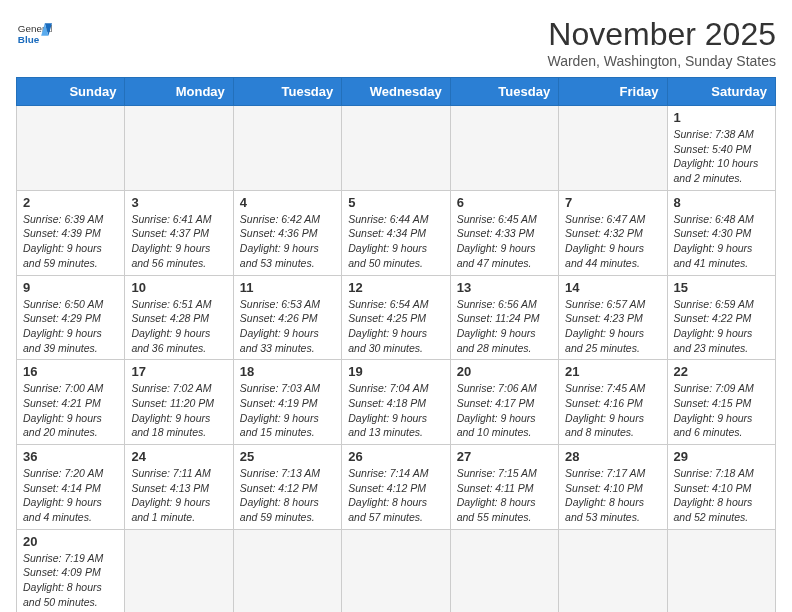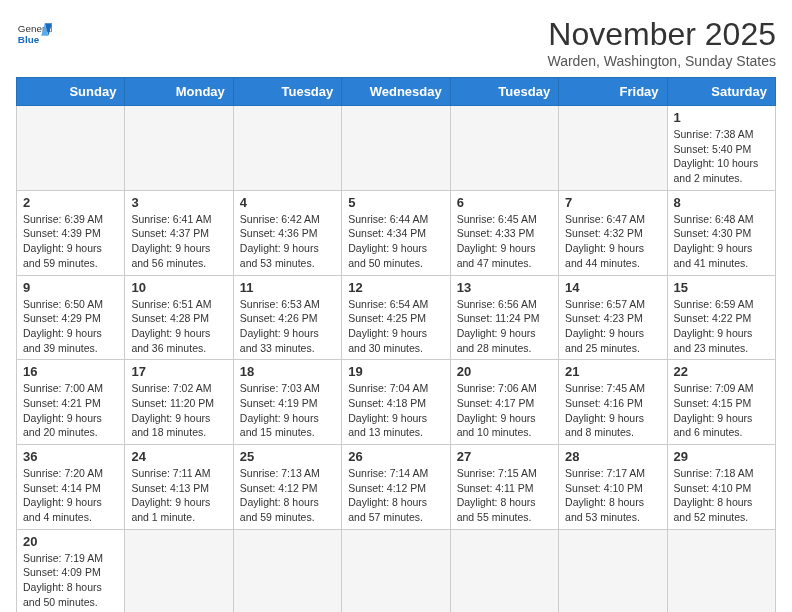--- a/index.html
+++ b/index.html
@@ -67,20 +67,21 @@
     .day-number {
       font-size: 13px;
       font-weight: bold;
       display: block;
       margin-bottom: 2px;
     }
     .day-info {
       font-size: 10.5px;
       line-height: 1.4;
       color: #333;
+      font-style: italic;
     }
     .week-row td {
       height: 80px;
     }
     .last-row td {
       height: 70px;
     }
   </style>
 </head>
 <body>

